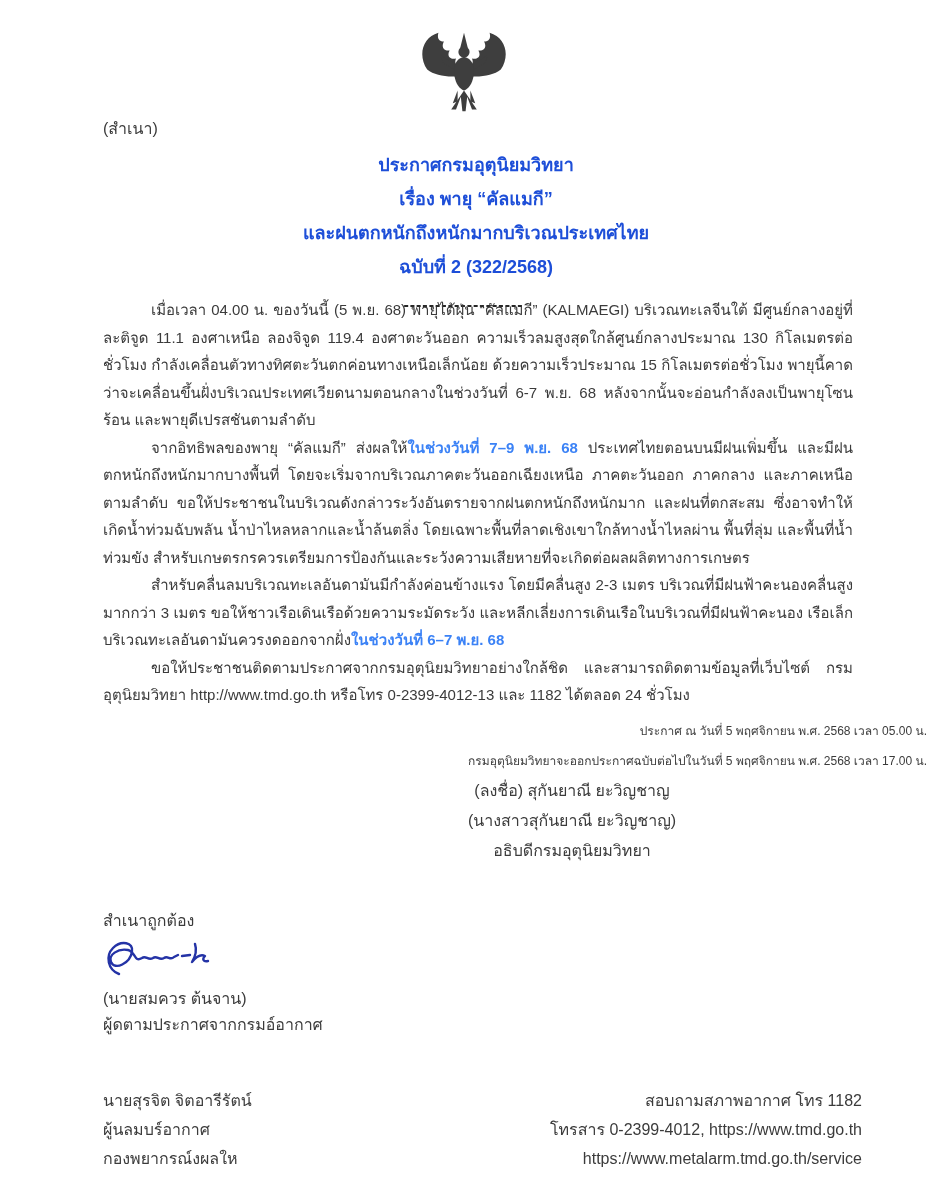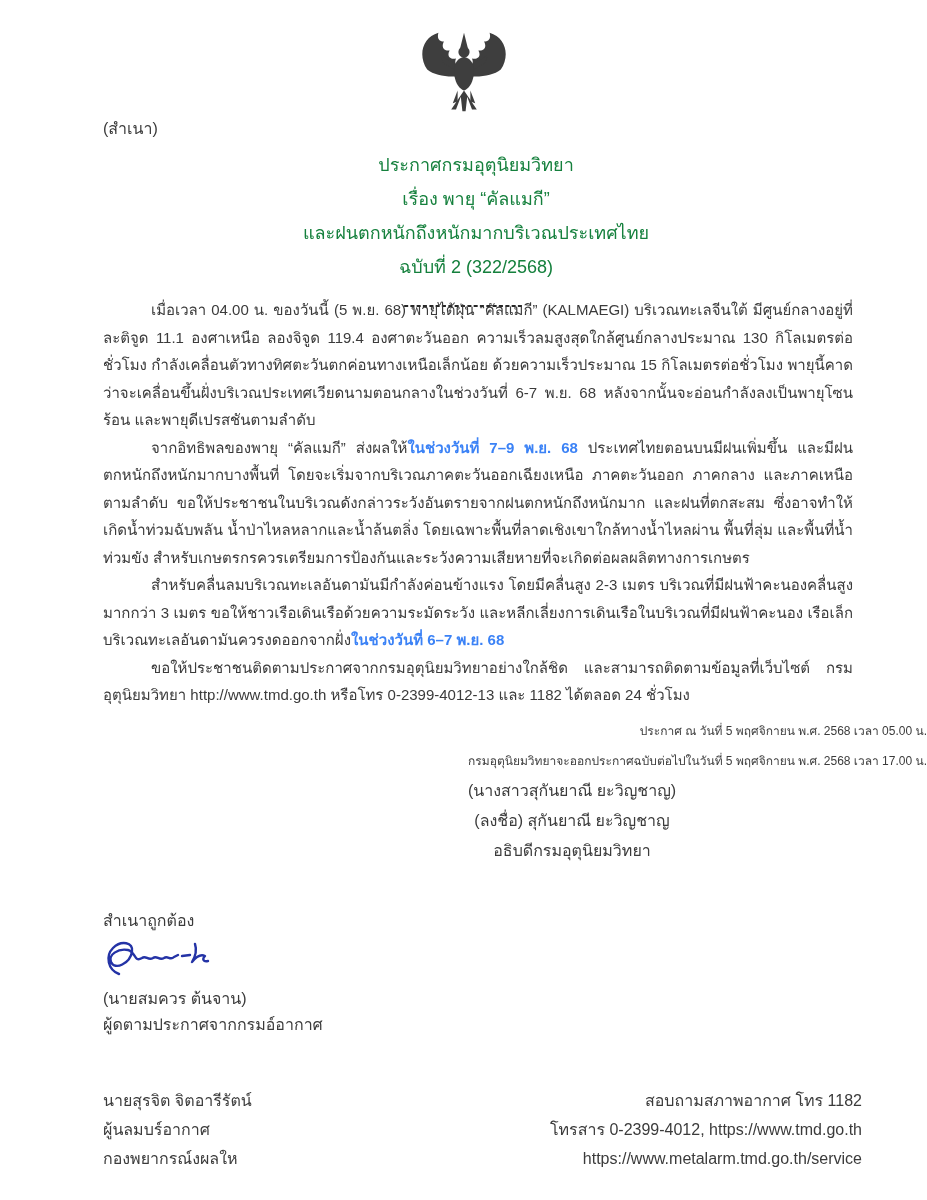--- a/index.html
+++ b/index.html
@@ -8,21 +8,21 @@
     background:#ffffff;
     font-family:"Liberation Sans","DejaVu Sans",sans-serif;
     color:#3b3b3b;
     position:relative;
     overflow:hidden;
   }
   .page{position:absolute;inset:0;}
   .emblem{position:absolute;top:26px;left:50%;transform:translateX(-50%);}
   .copy-label{position:absolute;top:116px;left:103px;font-size:16px;}
   .title-block{position:absolute;top:148px;left:0;width:100%;text-align:center;}
-  .title-line{font-weight:normal;color:#15803d;font-size:18px;line-height:34px;margin:0;padding-left:25px;}
+  .title-line{font-weight:bold;color:#1d4ed8;font-size:18px;line-height:34px;margin:0;padding-left:25px;}
   .separator{font-weight:bold;color:#262626;font-size:16px;letter-spacing:1px;margin-top:12px;}
   .body-block{position:absolute;top:296px;left:103px;width:750px;font-size:15px;line-height:27.5px;text-align:justify;}
   .body-block p{margin:0;text-indent:48px;}
   .bold-inline{font-weight:bold;color:#3b82f6;}
   .issuance{position:absolute;top:716px;left:0;width:100%;text-align:right;font-size:12px;line-height:30px;}
   .sig-block{position:absolute;top:776px;left:392px;width:360px;text-align:center;font-size:16px;line-height:30px;}
   .cert-block{position:absolute;top:864px;left:103px;font-size:16px;line-height:26px;margin-top:44px;}
   .cert-sig{margin:2px 0 2px 0;height:48px;}
   .footer{position:absolute;top:1086px;left:103px;right:65px;display:flex;justify-content:space-between;font-size:16px;line-height:29px;gap:8px;}
   .footer-right{text-align:right;}
@@ -65,22 +65,22 @@
     <p><span>สำหรับคลื่นลมบริเวณทะเลอันดามันมีกำลังค่อนข้างแรง โดยมีคลื่นสูง 2-3 เมตร บริเวณที่มีฝนฟ้าคะนองคลื่นสูงมากกว่า 3 เมตร ขอให้ชาวเรือเดินเรือด้วยความระมัดระวัง และหลีกเลี่ยงการเดินเรือในบริเวณที่มีฝนฟ้าคะนอง เรือเล็กบริเวณทะเลอันดามันควรงดออกจากฝั่ง</span><span class="bold-inline">ในช่วงวันที่ 6–7 พ.ย. 68</span></p>
     <p>ขอให้ประชาชนติดตามประกาศจากกรมอุตุนิยมวิทยาอย่างใกล้ชิด และสามารถติดตามข้อมูลที่เว็บไซต์ กรมอุตุนิยมวิทยา http://www.tmd.go.th หรือโทร 0-2399-4012-13 และ 1182 ได้ตลอด 24 ชั่วโมง</p>
   </div>
 
   <div class="issuance">
     <div>ประกาศ ณ วันที่ 5 พฤศจิกายน พ.ศ. 2568 เวลา 05.00 น.</div>
     <div>กรมอุตุนิยมวิทยาจะออกประกาศฉบับต่อไปในวันที่ 5 พฤศจิกายน พ.ศ. 2568 เวลา 17.00 น.</div>
   </div>
 
   <div class="sig-block">
+    <div>(ลงชื่อ) สุกันยาณี ยะวิญชาญ</div>
     <div>(นางสาวสุกันยาณี ยะวิญชาญ)</div>
-    <div>(ลงชื่อ) สุกันยาณี ยะวิญชาญ</div>
     <div>อธิบดีกรมอุตุนิยมวิทยา</div>
   </div>
 
   <div class="cert-block">
     <div>สำเนาถูกต้อง</div>
     <div class="cert-sig">
       <svg width="130" height="48" viewBox="0 0 130 48" aria-hidden="true">
         <path d="M16,38 C5,34 2,20 10,12 C18,4 31,6 29,16 C27,27 12,35 8,26 C5,19 15,12 25,14 C33,16 31,27 39,22 C43,19 45,25 50,22 C54,19 56,25 61,22 C65,19 67,25 71,21 L75,19 M79,20 L87,19 M92,8 C94,14 92,21 89,26 C93,21 98,18 102,20 C99,23 100,26 105,25" stroke="#2433a6" stroke-width="2.4" fill="none" stroke-linecap="round" stroke-linejoin="round"></path>
       </svg>
     </div>

